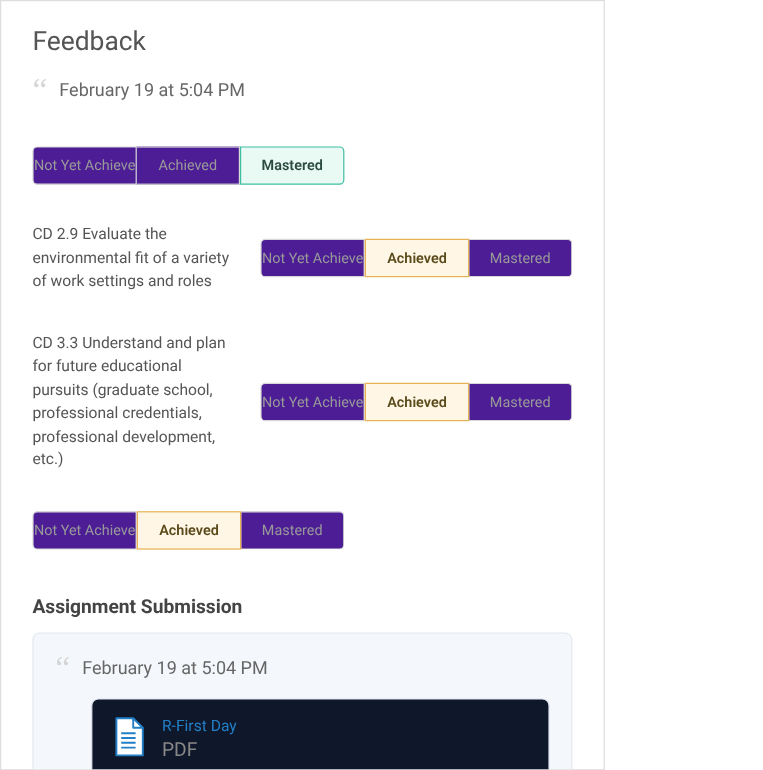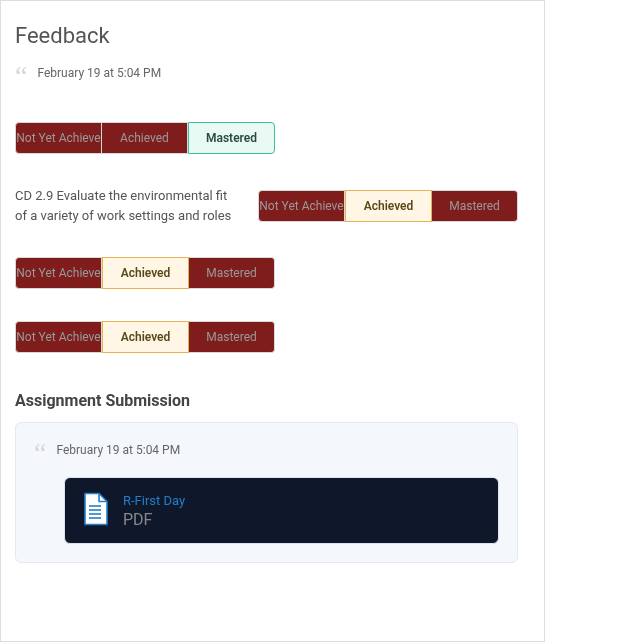--- a/index.html
+++ b/index.html
@@ -4,24 +4,24 @@
 <style>
   * { box-sizing: border-box; }
   html, body { margin: 0; padding: 0; }
   body {
     font-family: -apple-system, BlinkMacSystemFont, "Segoe UI", Roboto, "Helvetica Neue", Arial, sans-serif;
     background: #fff;
     color: #4a4a4a;
     font-size: 13px;
   }
   .canvas {
-    width: 545px;
+    width: 504px;
     height: 642px;
     border: 1px solid #ddd;
-    padding: 4px 26px 26px 14px;
+    padding: 4px 26px 26px 26px;
     overflow: hidden;
   }
   h2.section-title {
     font-size: 22px;
     font-weight: 400;
     color: #555;
     margin: 18px 0 14px 0;
   }
   h2.section-title.tight { margin-top: 22px; }
   h3.subsection-title {
@@ -37,21 +37,21 @@
     margin: 6px 0 12px 0;
   }
   .quote-mark {
     font-family: Georgia, "Times New Roman", serif;
     font-size: 28px;
     line-height: 1;
     color: #d6d6d6;
     user-select: none;
   }
   .timestamp {
-    font-size: 12px;
+    font-size: 15px;
     color: #666;
     margin-top: 4px;
   }
   .outcomes { margin-top: 16px; }
   .outcome-row {
     display: flex;
     align-items: center;
     justify-content: space-between;
     gap: 20px;
     padding: 16px 0 16px 0;
@@ -67,21 +67,21 @@
     flex: 0 0 260px;
     height: 32px;
   }
   .seg {
     flex: 1;
     display: flex;
     align-items: center;
     justify-content: center;
     font-size: 12px;
     color: #999;
-    background: #7f1d1d;
+    background: #4c1d95;
     border: 1px solid #d8d8d8;
     cursor: pointer;
     white-space: nowrap;
     overflow: hidden;
     padding: 0 4px;
   }
   .seg:first-child { border-radius: 4px 0 0 4px; }
   .seg:last-child  { border-radius: 0 4px 4px 0; }
   .seg + .seg { border-left: none; }
   .seg.sel-achieved {
@@ -162,20 +162,21 @@
     <div class="outcome-row">
       <div class="outcome-label">CD 2.9 Evaluate the environmental fit of a variety of work settings and roles</div>
       <div class="seg-group">
         <div class="seg">Not Yet Achieve</div>
         <div class="seg sel-achieved">Achieved</div>
         <div class="seg">Mastered</div>
       </div>
     </div>
 
     <div class="outcome-row">
+      <div class="outcome-label">CD 3.3 Understand and plan for future educational pursuits (graduate school, professional credentials, professional development, etc.)</div>
       <div class="seg-group">
         <div class="seg">Not Yet Achieve</div>
         <div class="seg sel-achieved">Achieved</div>
         <div class="seg">Mastered</div>
       </div>
     </div>
 
     <div class="outcome-row">
       <div class="seg-group">
         <div class="seg">Not Yet Achieve</div>

